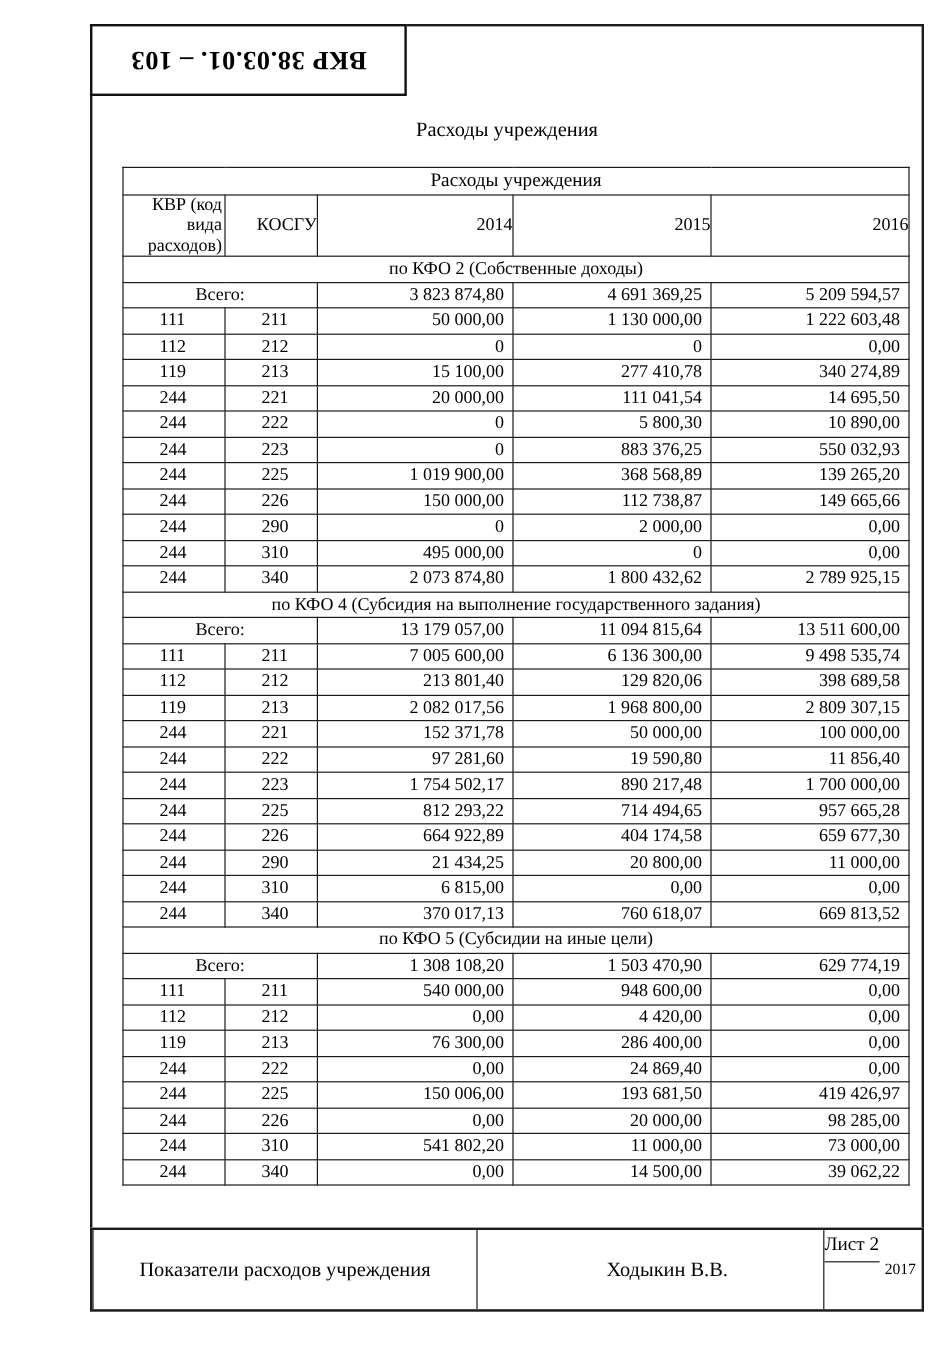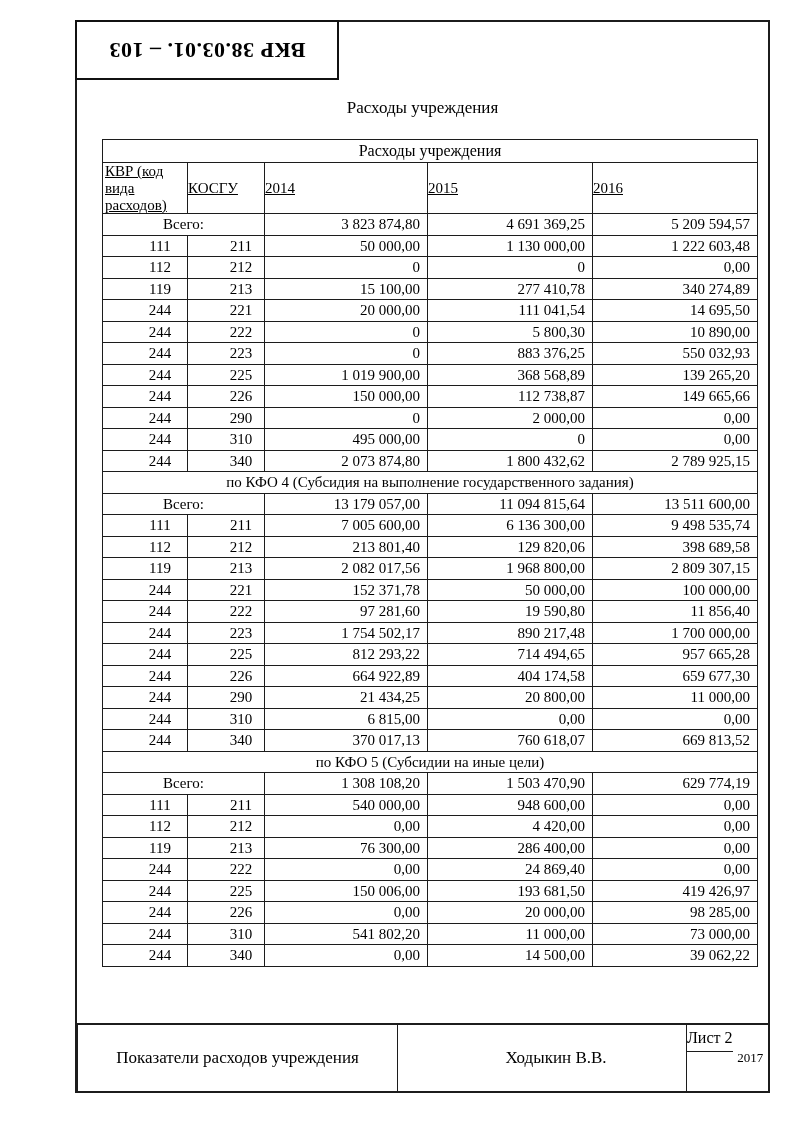--- a/index.html
+++ b/index.html
@@ -27,27 +27,27 @@
   }
   table.exp {
     position:absolute; left:25px; top:117px; width:655px;
     border-collapse:collapse; table-layout:fixed;
   }
   table.exp td, table.exp th {
     border:1.5px solid #1c1c1c; font-weight:normal;
     font-size:15px; overflow:hidden;
   }
   tr.caption-row td { height:23px; text-align:center; font-size:16px; }
-  tr.head-row th { height:50px; text-align:left; vertical-align:middle;text-decoration:underline; }
+  tr.head-row th { height:50px; text-align:right; vertical-align:middle; }
   th.kvr-head { font-size:14.5px; line-height:1.12; padding:0 2px; }
   th.kosgu-head { font-size:16.5px; }
   th.year-head { font-size:16px;margin-left:18px; }
   .section-cell { height:22px; text-align:center; font-size:15.5px; }
   .total-label { text-align:center; }
-  td.code { text-align:center;padding-left:30px; }
+  td.code { text-align:left;padding-left:30px; }
   td.num { text-align:right; padding-right:7px; white-space:nowrap; }
   table.exp tbody td { height:21.5px; }
   .footer {
     position:absolute; left:-2px; right:-2px; bottom:-2px; height:70px;
     border:2px solid #1c1c1c; background:#fff;
     display:flex; align-items:stretch;
   }
   .f-cell { display:flex; align-items:center; justify-content:center; font-size:17px; }
   .f-num { width:115px; }
   .f-title { width:320px; border-left:1.5px solid #1c1c1c; }
@@ -85,20 +85,23 @@
         </tr>
         <tr class="head-row">
           <th class="kvr-head">КВР (код вида расходов)</th>
           <th class="kosgu-head">КОСГУ</th>
           <th class="year-head">2014</th>
           <th class="year-head">2015</th>
           <th class="year-head">2016</th>
         </tr>
       </thead>
       <tbody>
+          <tr class="section-row">
+            <td class="section-cell" colspan="5">по КФО 2 (Собственные доходы)</td>
+          </tr>
           <tr class="total-row">
             <td class="total-label" colspan="2">Всего:</td>
             <td class="num">3 823 874,80</td>
             <td class="num">4 691 369,25</td>
             <td class="num">5 209 594,57</td>
           </tr>
           <tr class="data-row">
             <td class="code">111</td>
             <td class="code">211</td>
             <td class="num">50 000,00</td>

